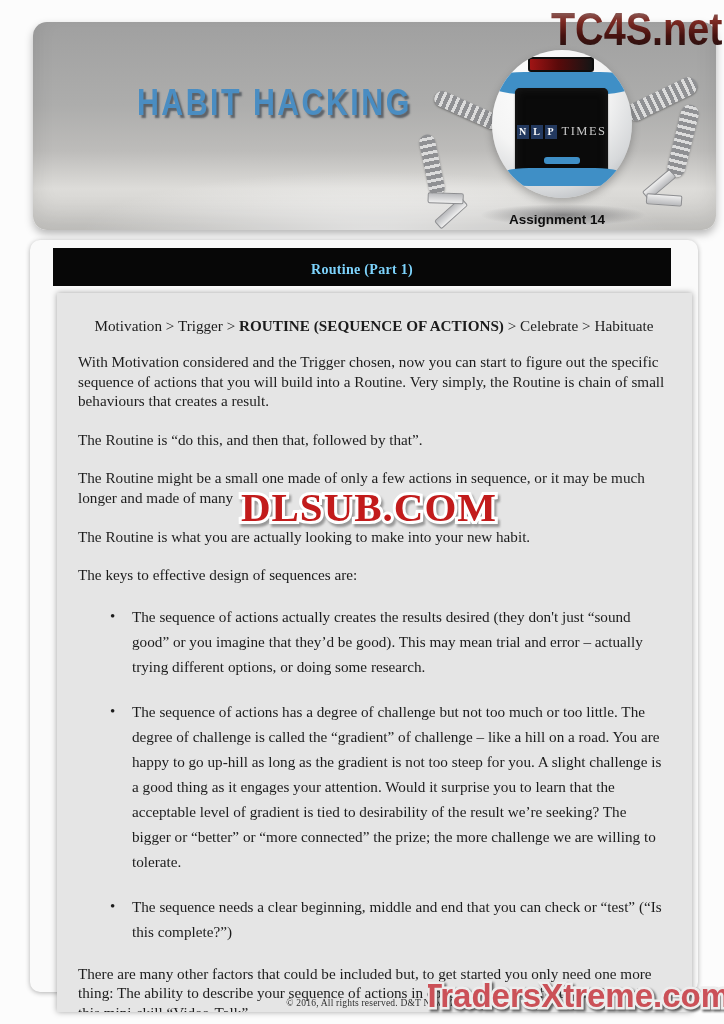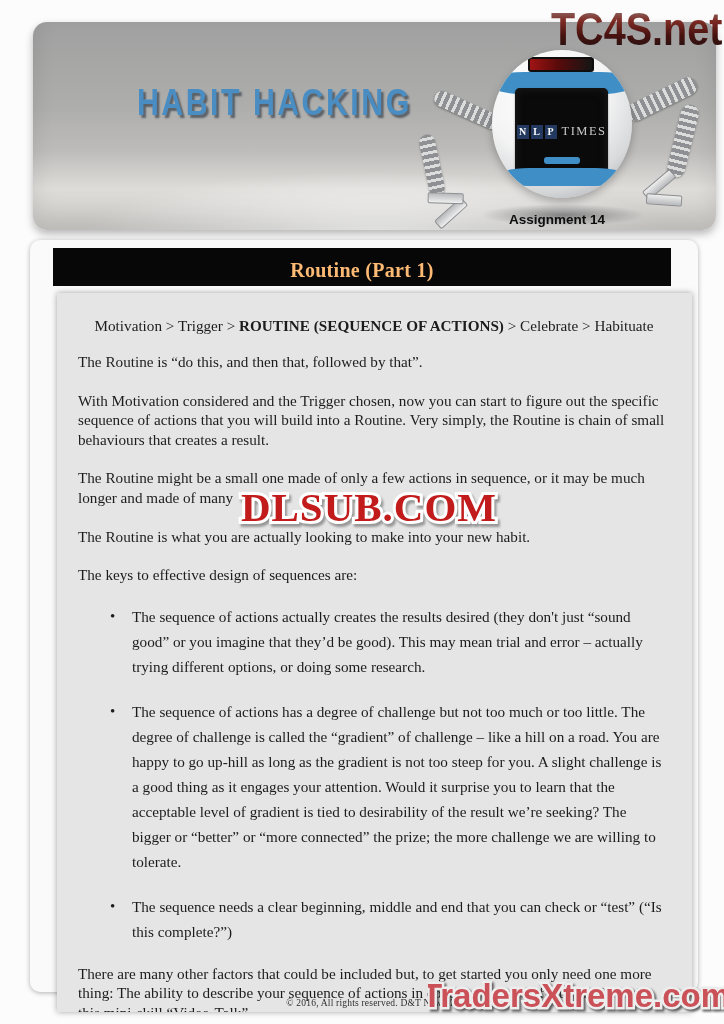--- a/index.html
+++ b/index.html
@@ -87,21 +87,21 @@
   
   .main-card{
     position:absolute;left:30px;top:240px;width:668px;height:752px;
     background:#fafafa;border-radius:10px;
     box-shadow:0 1px 5px rgba(0,0,0,.30);
   }
   .banner{
     position:absolute;left:23px;top:8px;width:618px;height:38px;background:#070707;
     display:flex;align-items:center;justify-content:center;
   }
-  .banner-title{color:#fdba74;font-weight:700;font-size:20px;letter-spacing:.3px;margin-top:6px;}
+  .banner-title{color:#7dd3fc;font-weight:700;font-size:14px;letter-spacing:.3px;margin-top:6px;}
   .inner{
     position:absolute;left:27px;top:53px;width:611px;height:695px;background:#e5e5e5;
     box-shadow:0 0 6px rgba(0,0,0,.35);
     overflow:hidden;
     padding:12px;
   }
   .inner-pad{padding:10px 10px 0 9px;}
   .breadcrumb{
     text-align:center;font-size:15.2px;color:#1c1c1c;margin:2px 0 17px 0;
   }
@@ -168,22 +168,22 @@
   <div class="banner">
     <span class="banner-title">Routine (Part 1)</span>
   </div>
 
   <div class="inner">
     <div class="inner-pad">
       <div class="breadcrumb">
         <span>Motivation &gt; Trigger &gt; </span><b>ROUTINE (SEQUENCE OF ACTIONS)</b><span> &gt; Celebrate &gt; Habituate</span>
       </div>
 
+      <p class="para">With Motivation considered and the Trigger chosen, now you can start to figure out the specific sequence of actions that you will build into a Routine. Very simply, the Routine is chain of small behaviours that creates a result.</p>
       <p class="para">The Routine is “do this, and then that, followed by that”.</p>
-      <p class="para">With Motivation considered and the Trigger chosen, now you can start to figure out the specific sequence of actions that you will build into a Routine. Very simply, the Routine is chain of small behaviours that creates a result.</p>
       <p class="para">The Routine might be a small one made of only a few actions in sequence, or it may be much longer and made of many</p>
       <p class="para">The Routine is what you are actually looking to make into your new habit.</p>
       <p class="para">The keys to effective design of sequences are:</p>
 
       <ul class="keys">
         <li>The sequence of actions actually creates the results desired (they don't just “sound good” or you imagine that they’d be good). This may mean trial and error – actually trying different options, or doing some research.</li>
         <li>The sequence of actions has a degree of challenge but not too much or too little. The degree of challenge is called the “gradient” of challenge – like a hill on a road. You are happy to go up-hill as long as the gradient is not too steep for you. A slight challenge is a good thing as it engages your attention. Would it surprise you to learn that the acceptable level of gradient is tied to desirability of the result we’re seeking? The bigger or “better” or “more connected” the prize; the more challenge we are willing to tolerate.</li>
         <li>The sequence needs a clear beginning, middle and end that you can check or “test” (“Is this complete?”)</li>
       </ul>
 

